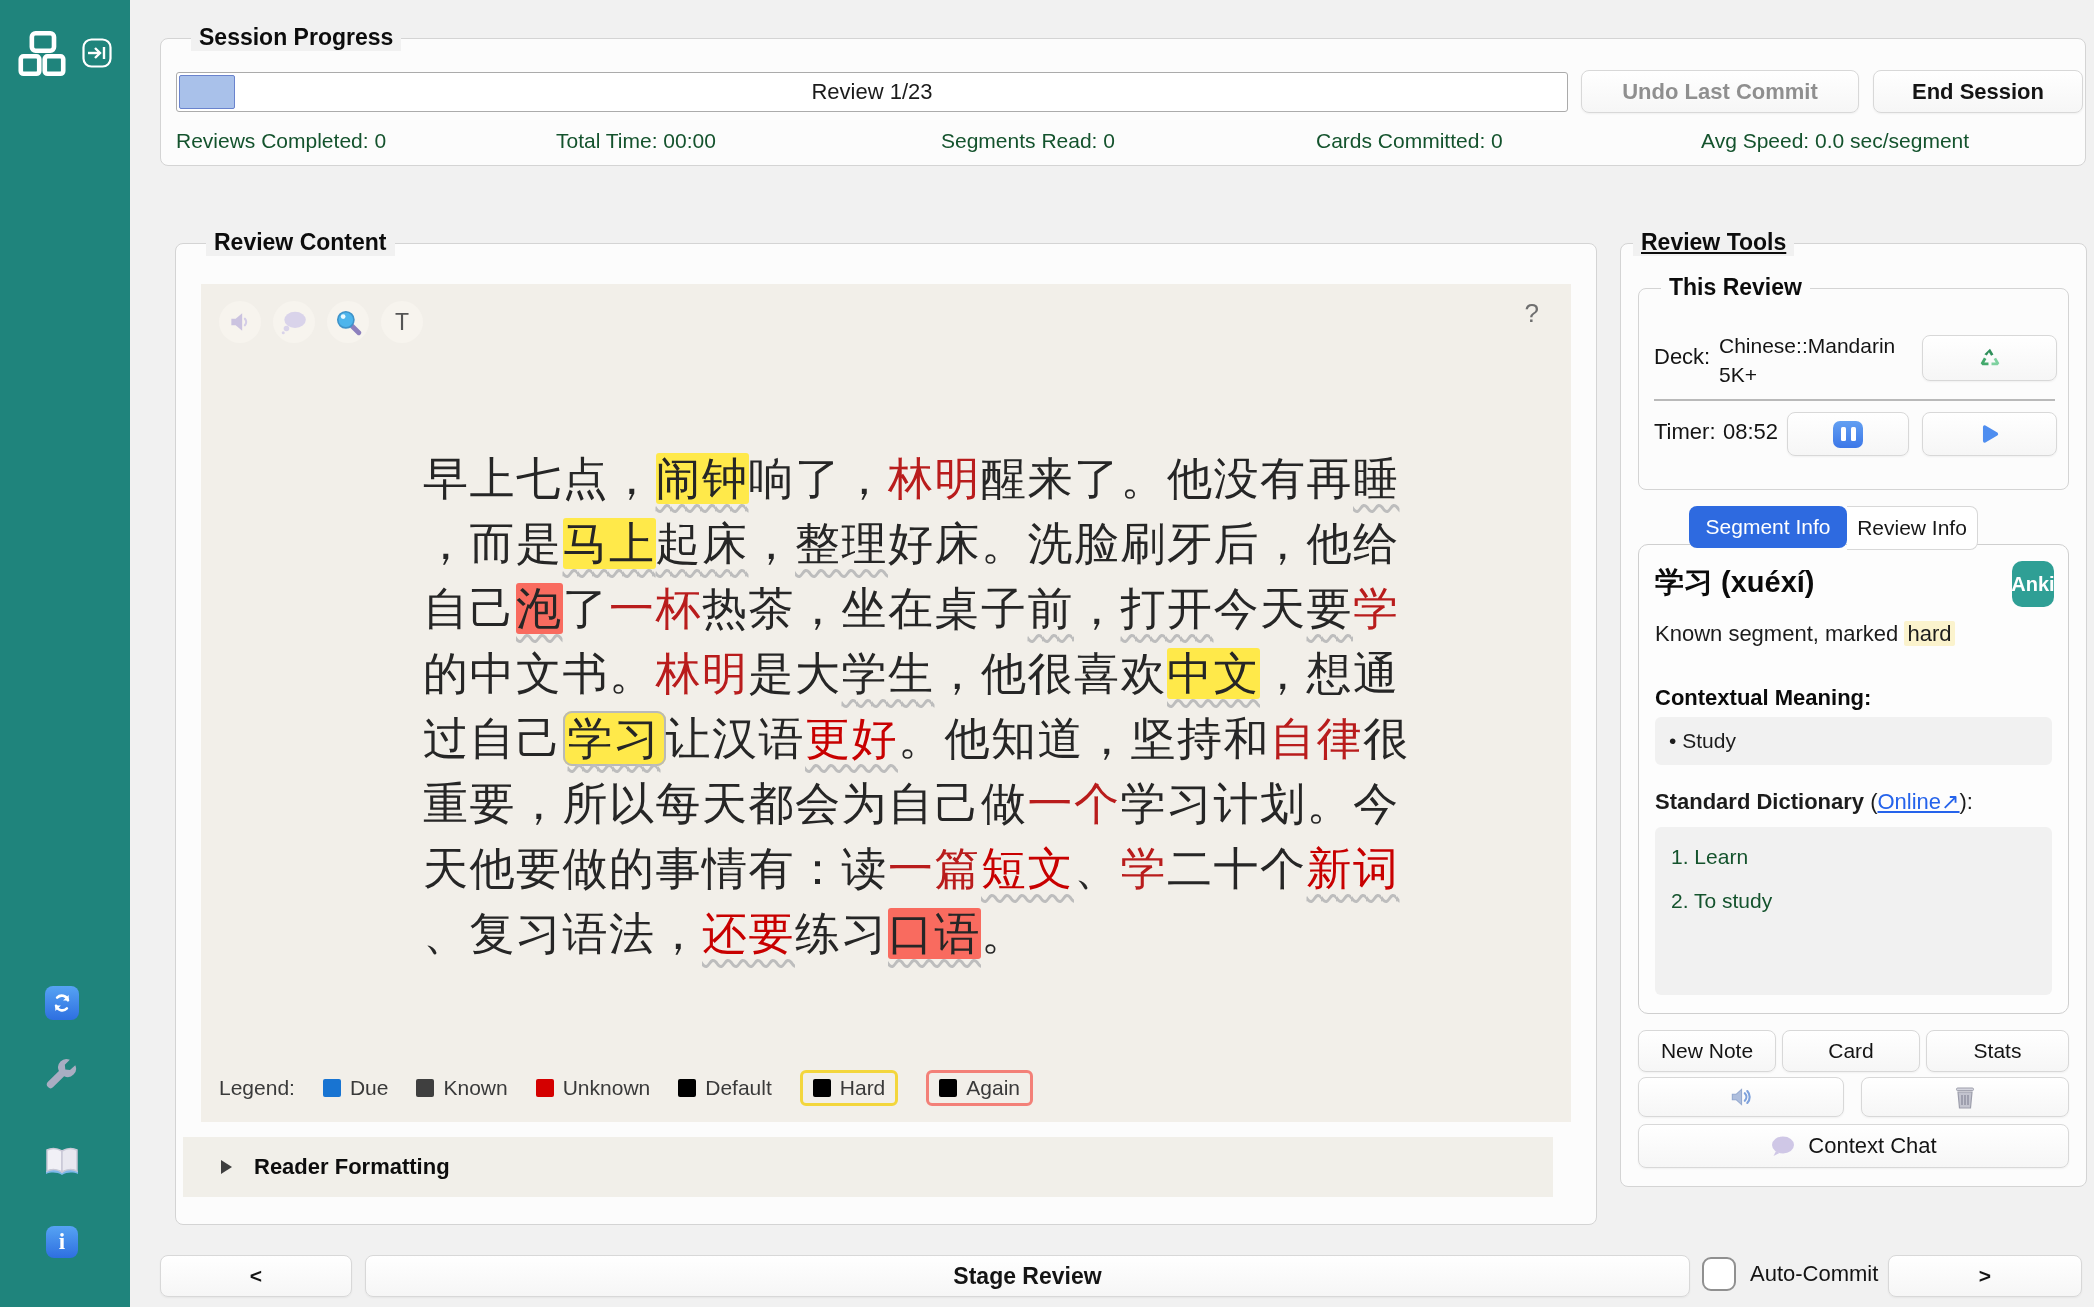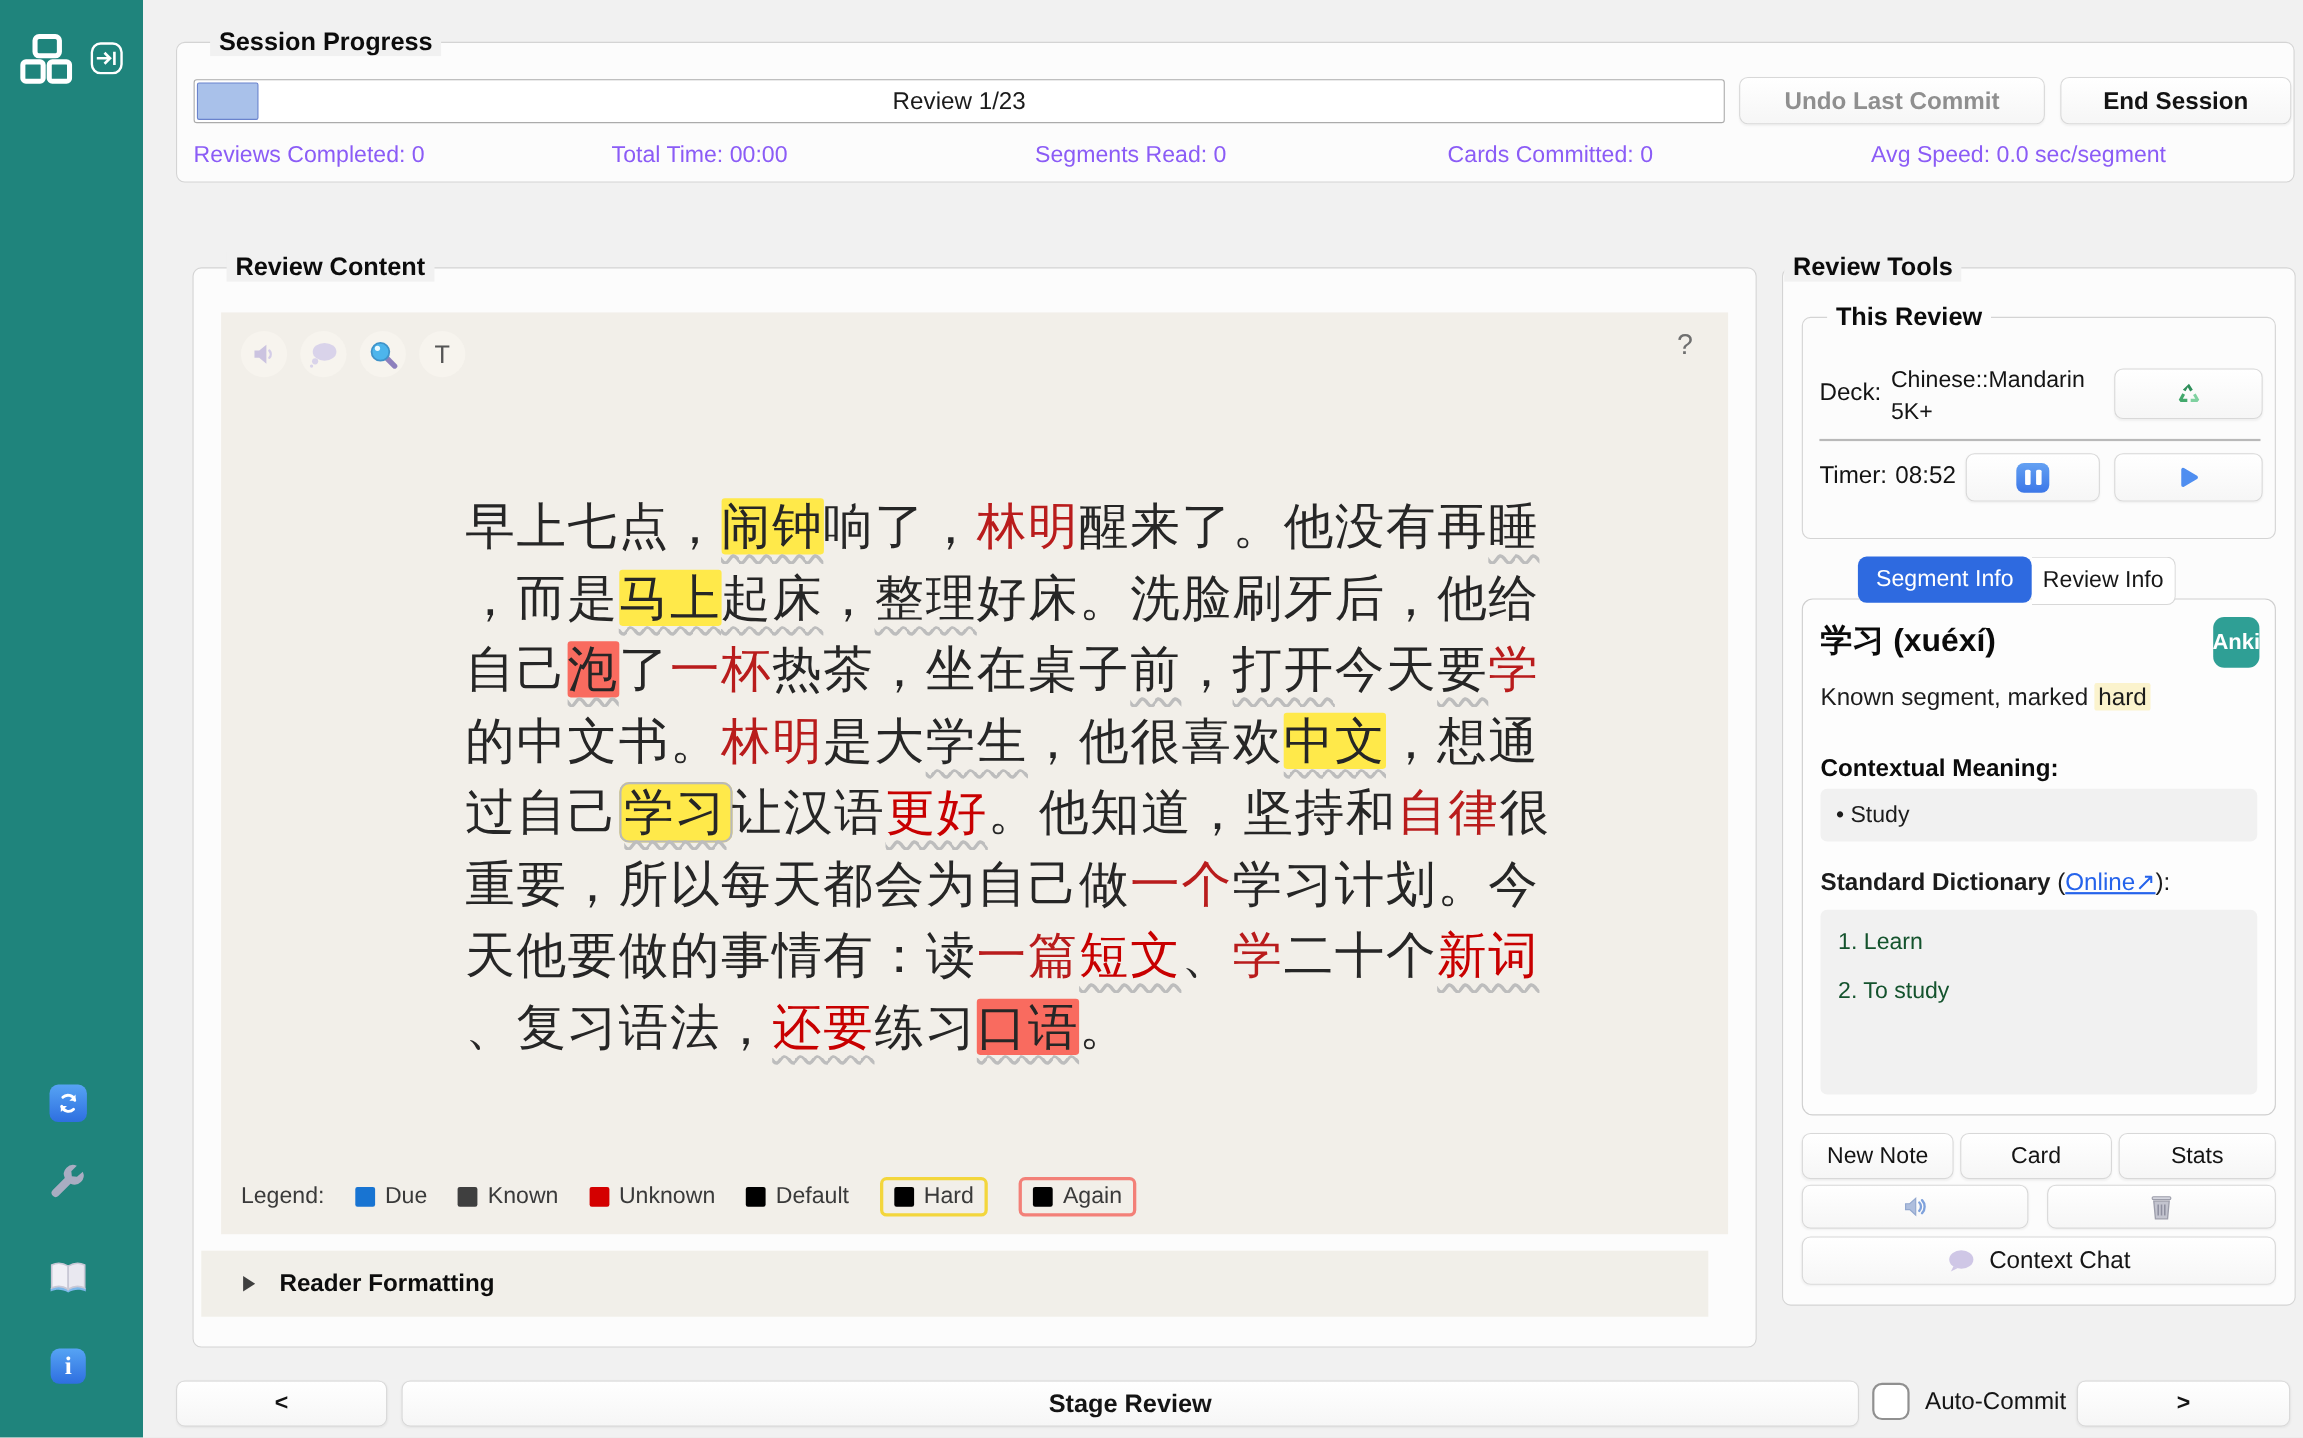--- a/index.html
+++ b/index.html
@@ -30,21 +30,21 @@
   #session-box{left:160px;top:38px;width:1924px;height:126px;}
   #progress{position:absolute;left:15px;top:33px;width:1390px;height:38px;background:#fff;
             border:1px solid #ababab;border-radius:3px;}
   #progress-fill{position:absolute;left:2px;top:2px;bottom:2px;width:54px;background:#a9c1ea;
             border:1px solid #6a83cd;border-radius:2px;}
   #progress-text{position:absolute;inset:0;display:flex;align-items:center;justify-content:center;
             font-size:22px;color:#1b1b1b;}
   #undo-btn{left:1420px;top:31px;width:276px;height:41px;}
   #end-btn{left:1712px;top:31px;width:208px;height:41px;}
   #stats-row{position:absolute;left:0;top:90px;width:100%;height:32px;}
-  .stat{position:absolute;font-size:21px;color:#8b5cf6;white-space:nowrap;}
+  .stat{position:absolute;font-size:21px;color:#14532d;white-space:nowrap;}
   .stat:nth-child(1){left:15px;}  .stat:nth-child(2){left:395px;}
   .stat:nth-child(3){left:780px;} .stat:nth-child(4){left:1155px;}
   .stat:nth-child(5){left:1540px;}
 
   
   #content-box{left:175px;top:243px;width:1420px;height:980px;}
   #reader-pane{position:absolute;left:25px;top:40px;width:1370px;height:838px;background:#f2efe9;}
   .tool-circle{position:absolute;top:17px;width:42px;height:42px;border-radius:50%;
                background:#f7f4ee;display:flex;align-items:center;justify-content:center;cursor:pointer;}
   #tool-audio{left:18px;} #tool-thought{left:72px;} #tool-lookup{left:126px;} #tool-text{left:180px;}
@@ -67,21 +67,21 @@
   .frame-yellow{border:3px solid #f3d63c;border-radius:6px;padding:3px 10px;}
   .frame-red{border:3px solid #f38078;border-radius:6px;padding:3px 10px;}
   #fmt-bar{position:absolute;left:7px;top:893px;width:1370px;height:60px;background:#f1efe9;
            display:flex;align-items:center;padding-left:38px;gap:22px;cursor:pointer;box-sizing:border-box;}
   #fmt-bar b{font-size:22px;color:#0d0d0d;}
   .tri-right{width:0;height:0;border-left:11px solid #3f3f3f;border-top:7px solid transparent;
              border-bottom:7px solid transparent;}
 
   
   #tools-box{left:1620px;top:243px;width:465px;height:942px;}
-  #tools-box>.group-label{left:1px;}
+  #tools-box>.group-label{left:12px;text-decoration:underline;}
   #this-review{position:absolute;left:17px;top:44px;width:429px;height:200px;background:#fcfcfc;
                border:1px solid #d4d4d4;border-radius:8px;}
   #this-review .group-label{left:22px;}
   .field-label{position:absolute;font-size:22px;color:#141414;}
   #deck-label{left:15px;top:55px;}
   #deck-value{position:absolute;left:80px;top:42px;width:205px;font-size:21px;line-height:29px;color:#141414;}
   #recycle-btn{left:283px;top:46px;width:133px;height:44px;}
   #tr-divider{position:absolute;left:15px;top:110px;width:401px;height:2px;background:#b9b9b9;}
   #timer-label{left:15px;top:130px;}
   #timer-value{position:absolute;left:84px;top:130px;font-size:22px;color:#141414;}

